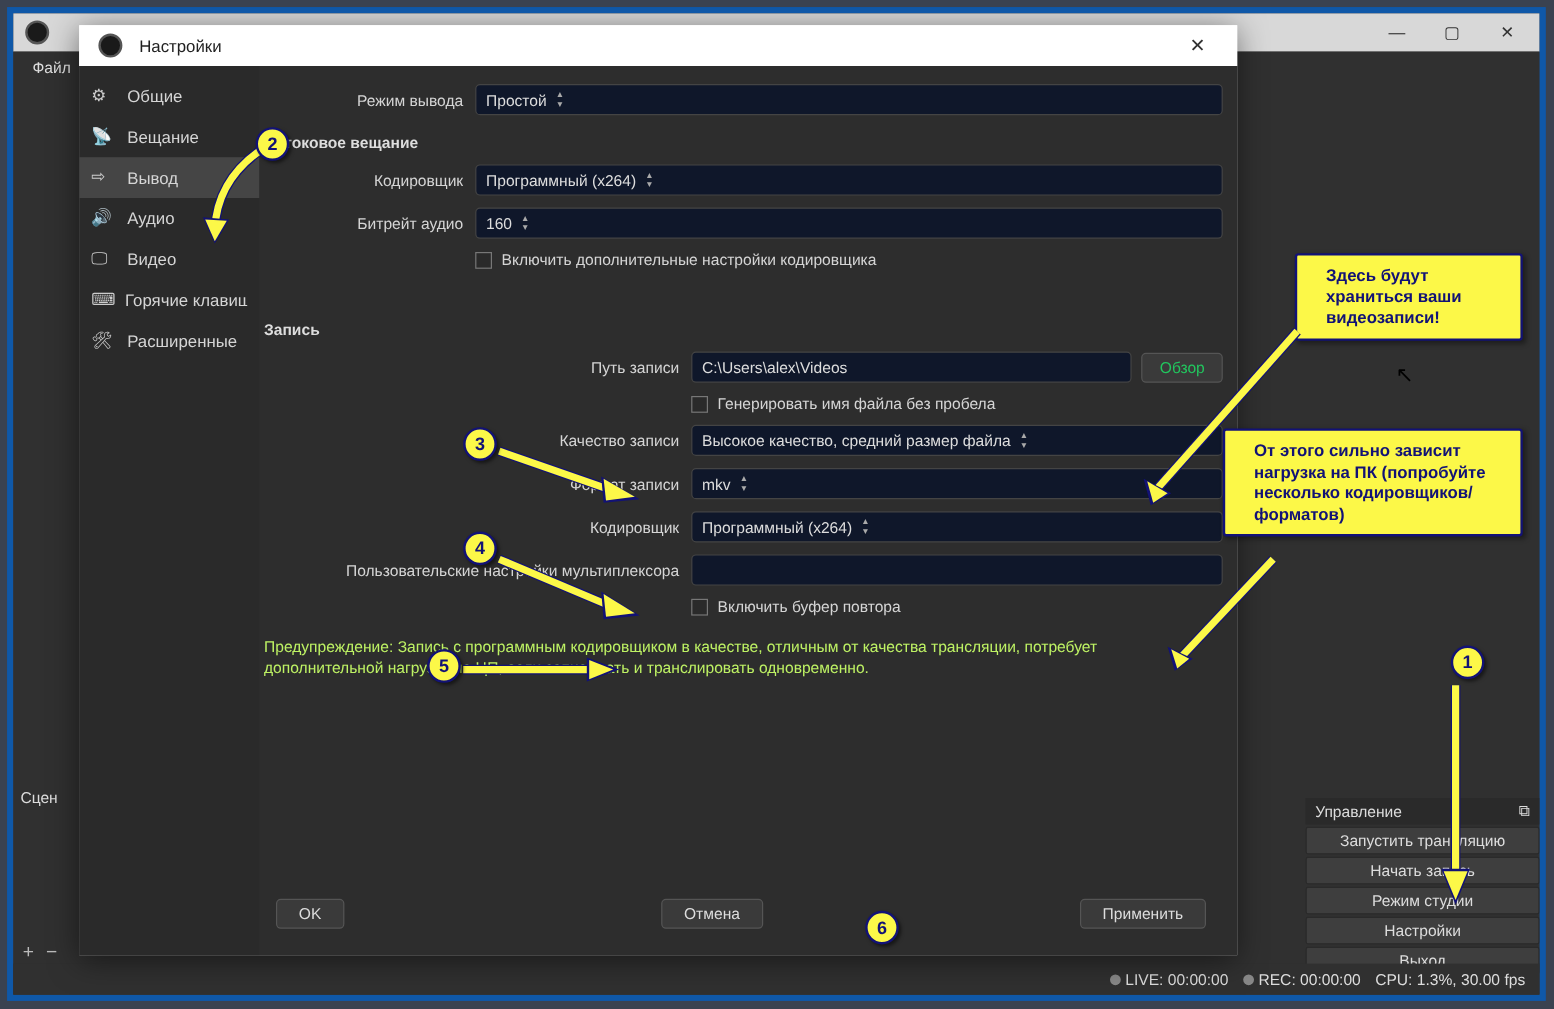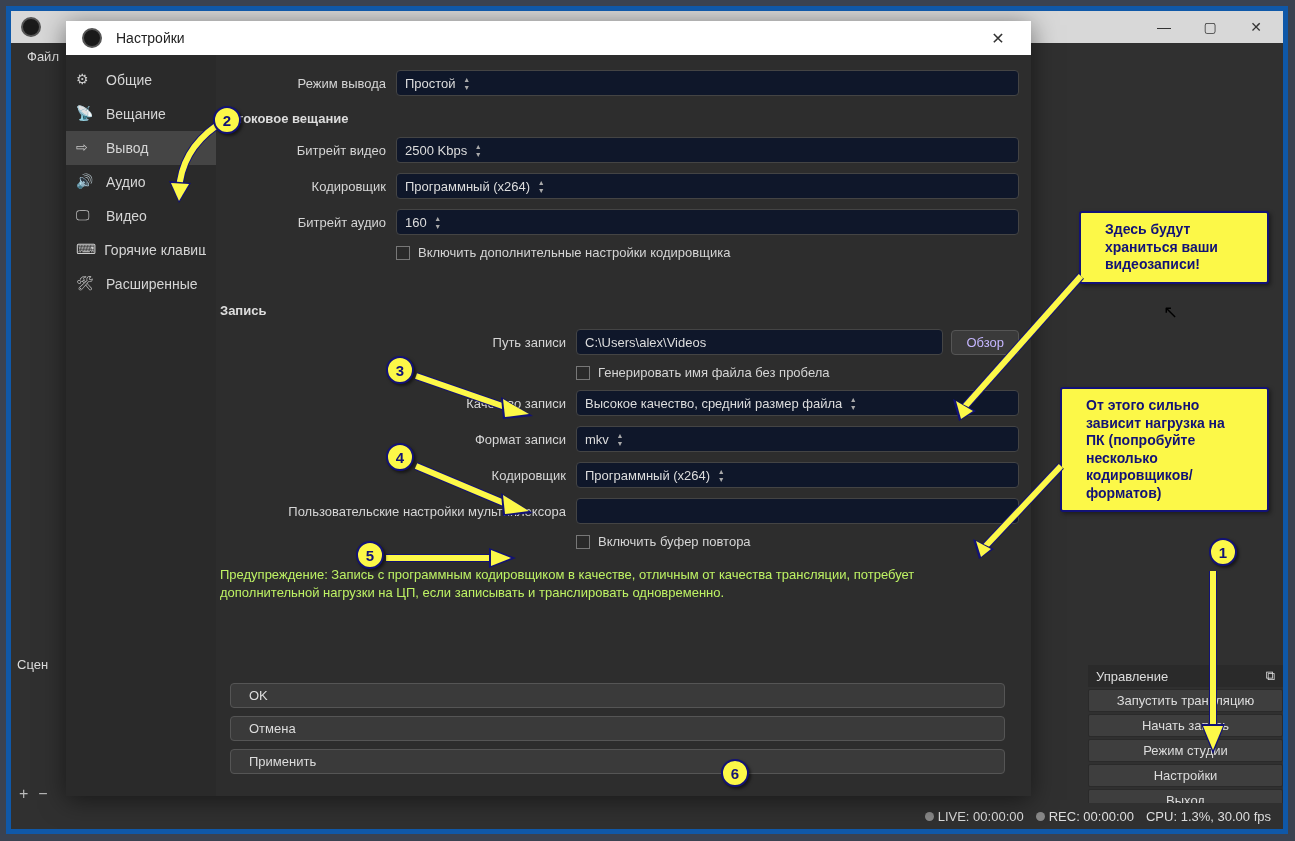--- a/index.html
+++ b/index.html
@@ -30,25 +30,25 @@
 .sidebar { width:150px; background:#2a2a2a; padding-top:8px; }
 .side-item { display:flex; align-items:center; gap:8px; padding:8px 10px; font-size:14px; color:#d5d5d5; }
 .side-item.active { background:#454545; }
 .side-icon { width:22px; height:18px; display:inline-block; }
 .content { flex:1; padding:10px 12px 10px 0; overflow:hidden; display:flex; flex-direction:column; }
 .row { display:flex; align-items:center; margin:5px 0; font-size:13px; color:#d5d5d5; }
 .row-label { width:180px; text-align:right; padding-right:10px; white-space:nowrap; overflow:hidden; }
 .row-label-wide { width:360px; text-align:right; padding-right:10px; }
 .field { flex:1; background:#0f172a; border:1px solid #444; border-radius:4px; padding:4px 8px; color:#ddd; display:flex; align-items:center; height:26px; }
 .spin { width:14px; display:flex; flex-direction:column; font-size:7px; color:#aaa; align-items:center; gap:1px; margin-left:4px; }
-.btn { background:#3a3a3a; border:1px solid #555; color:#c4b5fd; padding:4px 14px; border-radius:4px; font-size:13px; margin-left:8px; }
+.btn { background:#3a3a3a; border:1px solid #555; color:#22c55e; padding:4px 14px; border-radius:4px; font-size:13px; margin-left:8px; }
 .chk { width:14px; height:14px; border:1px solid #777; background:#2a2a2a; margin-right:8px; }
 .section-header { font-weight:bold; color:#ddd; padding:10px 0 6px 4px; font-size:13px; }
 .warning { color:#bef264; font-size:13px; padding:12px 6px 0 4px; line-height:1.35; max-width:720px; }
-.dlg-buttons { display:flex; justify-content:space-between; gap:8px; padding:12px 14px;flex-direction:column; }
+.dlg-buttons { display:flex; justify-content:space-between; gap:8px; padding:12px 14px; }
 .dlg-btn { background:#3a3a3a; border:1px solid #555; color:#ddd; padding:4px 18px; border-radius:4px; font-size:13px; }
 
 
 .callout { position:absolute; background:#fcf848; border:2px solid #121276; color:#121276; font-size:14px; line-height:1.25; padding:8px 24px; border-radius:3px; box-shadow:2px 2px 4px rgba(0,0,0,.4); z-index:30; font-weight:bold; }
 .marker { position:absolute; width:28px; height:28px; border-radius:50%; background:#fcf848; border:2px solid #121276; color:#121276; font-weight:bold; display:flex; align-items:center; justify-content:center; font-size:15px; box-shadow:2px 2px 3px rgba(0,0,0,.5); z-index:40; }
 .arrow { position:absolute; z-index:35; }
 .arrow-line { stroke:#fcf848; stroke-width:6; fill:none; }
 .arrow-head { fill:#fcf848; }
 .arrow-outline { stroke:#121276; stroke-width:8; fill:none; }
 .arrow-head-outline { fill:#121276; }
@@ -142,30 +142,20 @@
               <span>Простой</span>
               <div class="spin">
                 <span>▲</span>
                 <span>▼</span>
               </div>
             </div>
         </div>
 
         <div class="section-header">Потоковое вещание</div>
         <div class="row">
-          <div class="row-label">Битрейт видео</div>
-          <div class="field">
-              <span>2500 Kbps</span>
-              <div class="spin">
-                <span>▲</span>
-                <span>▼</span>
-              </div>
-            </div>
-        </div>
-        <div class="row">
           <div class="row-label">Кодировщик</div>
           <div class="field">
               <span>Программный (x264)</span>
               <div class="spin">
                 <span>▲</span>
                 <span>▼</span>
               </div>
             </div>
         </div>
         <div class="row">
@@ -244,21 +234,21 @@
         <div class="dlg-buttons">
           <div class="dlg-btn">OK</div>
           <div class="dlg-btn">Отмена</div>
           <div class="dlg-btn">Применить</div>
         </div>
       </div>
     </div>
   </div>
 
   <div class="callout" style="top:200px; right:14px; width:190px;">Здесь будут храниться ваши видеозаписи!</div>
-  <div class="callout" style="top:376px; right:14px; width:209px;">От этого сильно зависит нагрузка на ПК (попробуйте несколько кодировщиков/форматов)</div>
+  <div class="callout" style="top:346px; right:14px; width:250px;">От этого сильно зависит нагрузка на ПК (попробуйте несколько кодировщиков/форматов)</div>
 
   <span class="cursor-icon">↖</span>
 
   <div class="marker" style="top:95px; left:202px;">2</div>
   <div class="marker" style="top:345px; left:375px;">3</div>
   <div class="marker" style="top:432px; left:375px;">4</div>
   <div class="marker" style="top:530px; left:345px;">5</div>
   <div class="marker" style="top:748px; left:710px;">6</div>
   <div class="marker" style="top:527px; right:46px;">1</div>
 

